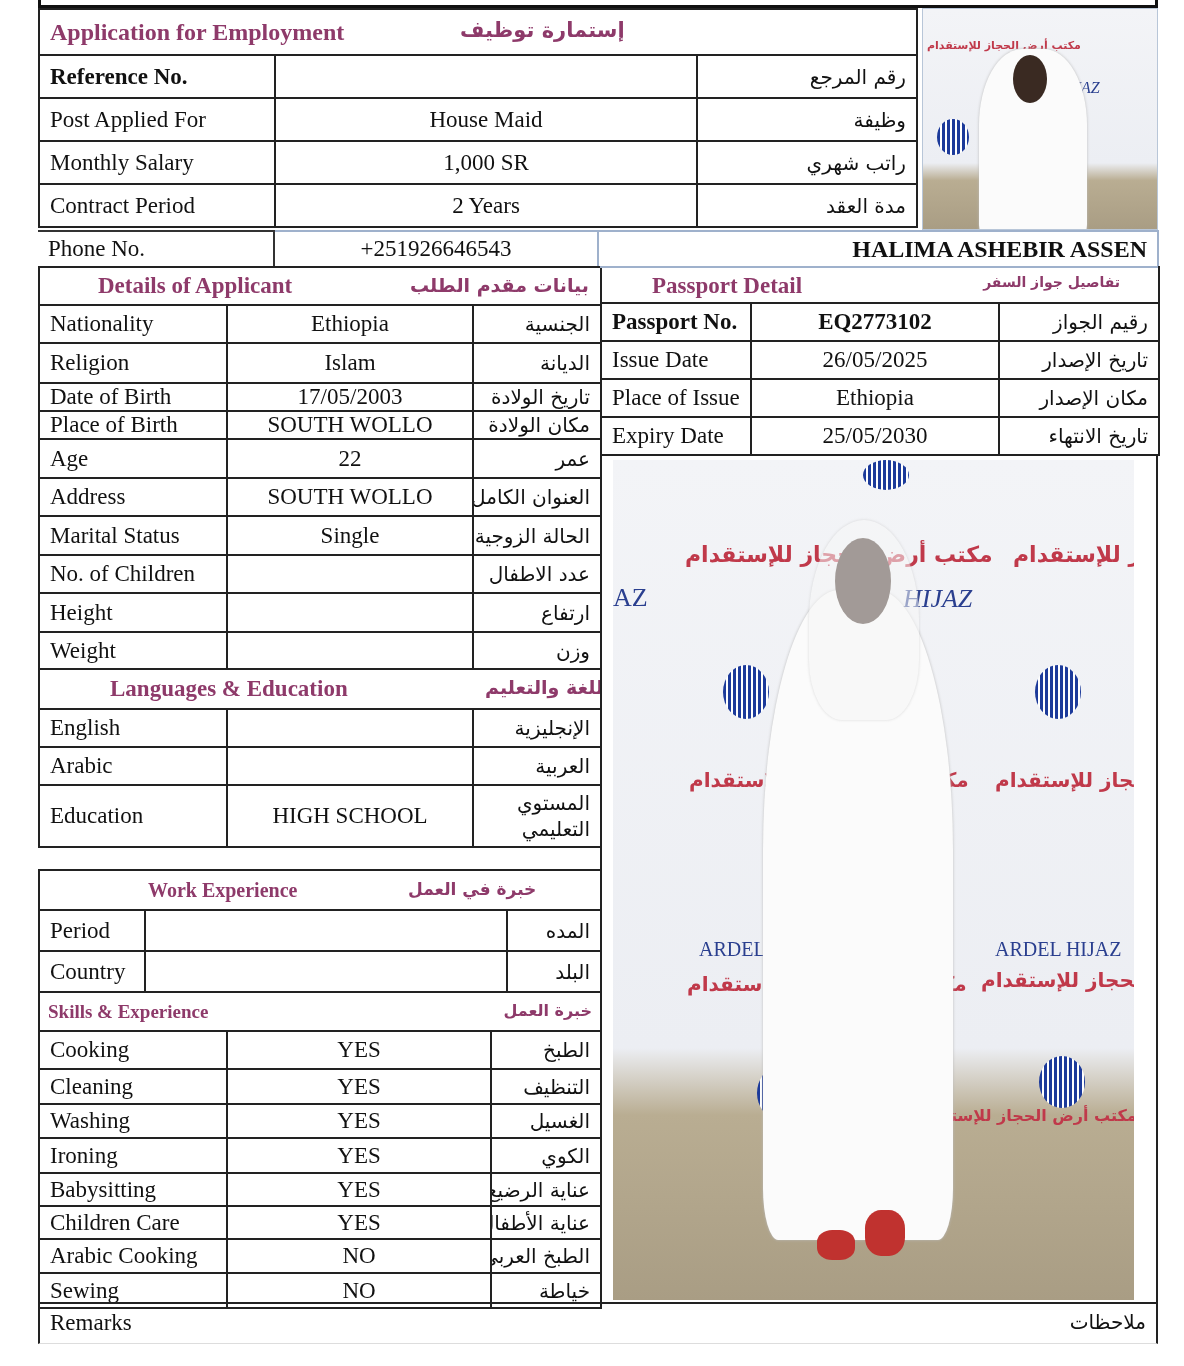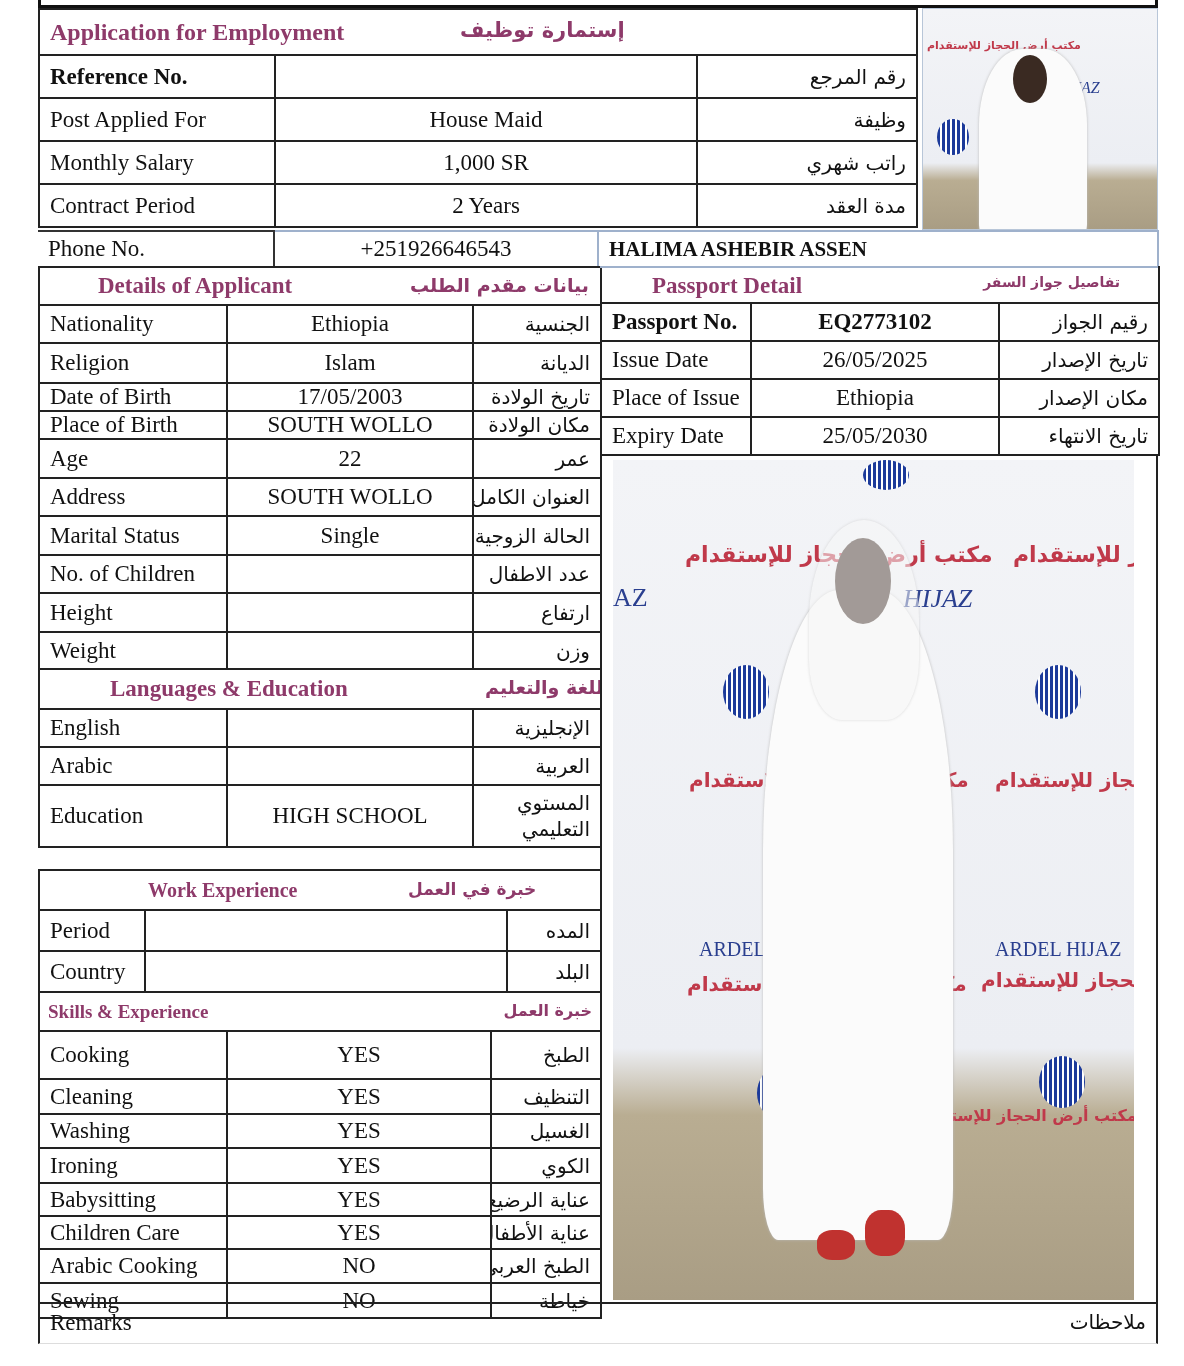--- a/index.html
+++ b/index.html
@@ -72,21 +72,21 @@
 <table class="abs" style="left:38px;top:230px;width:1120px;">
   <colgroup>
       <col style="width:236px">
       <col style="width:324px">
       <col style="width:560px">
     </colgroup>
   <tbody>
       <tr style="height:36px">
     <td style="border-color:#333 #333 #9fb1cc #fff;border-left:none;">Phone No.</td>
     <td class="c" style="border-color:#9fb1cc;">+251926646543</td>
-    <td style="text-align:left;font-weight:bold;font-size:21px;border-color:#9fb1cc;">HALIMA ASHEBIR ASSEN</td>
+    <td style="text-align:right;font-weight:bold;font-size:24px;border-color:#9fb1cc;">HALIMA ASHEBIR ASSEN</td>
   </tr>
 </tbody>
   </table>
 
 <table class="abs" style="left:38px;top:266px;width:562px;">
   <colgroup>
       <col style="width:188px">
       <col style="width:246px">
       <col style="width:128px">
     </colgroup>
@@ -204,21 +204,21 @@
       <col style="width:264px">
       <col style="width:110px">
     </colgroup>
   <tbody>
       <tr style="height:39px">
     <td colspan="3" style="position:relative;">
       <span class="hdr" style="position:absolute;left:8px;top:8px;font-size:19px;">Skills &amp; Experience</span>
       <span class="hdr-ar" style="position:absolute;right:8px;top:8px;font-size:16px;">خبرة العمل</span>
     </td>
   </tr>
-  <tr style="height:48px">
+  <tr style="height:38px">
         <td>Cooking</td>
         <td class="c">YES</td>
         <td class="ar">الطبخ</td>
       </tr>
   <tr style="height:35px">
         <td>Cleaning</td>
         <td class="c">YES</td>
         <td class="ar">التنظيف</td>
       </tr>
   <tr style="height:34px">

